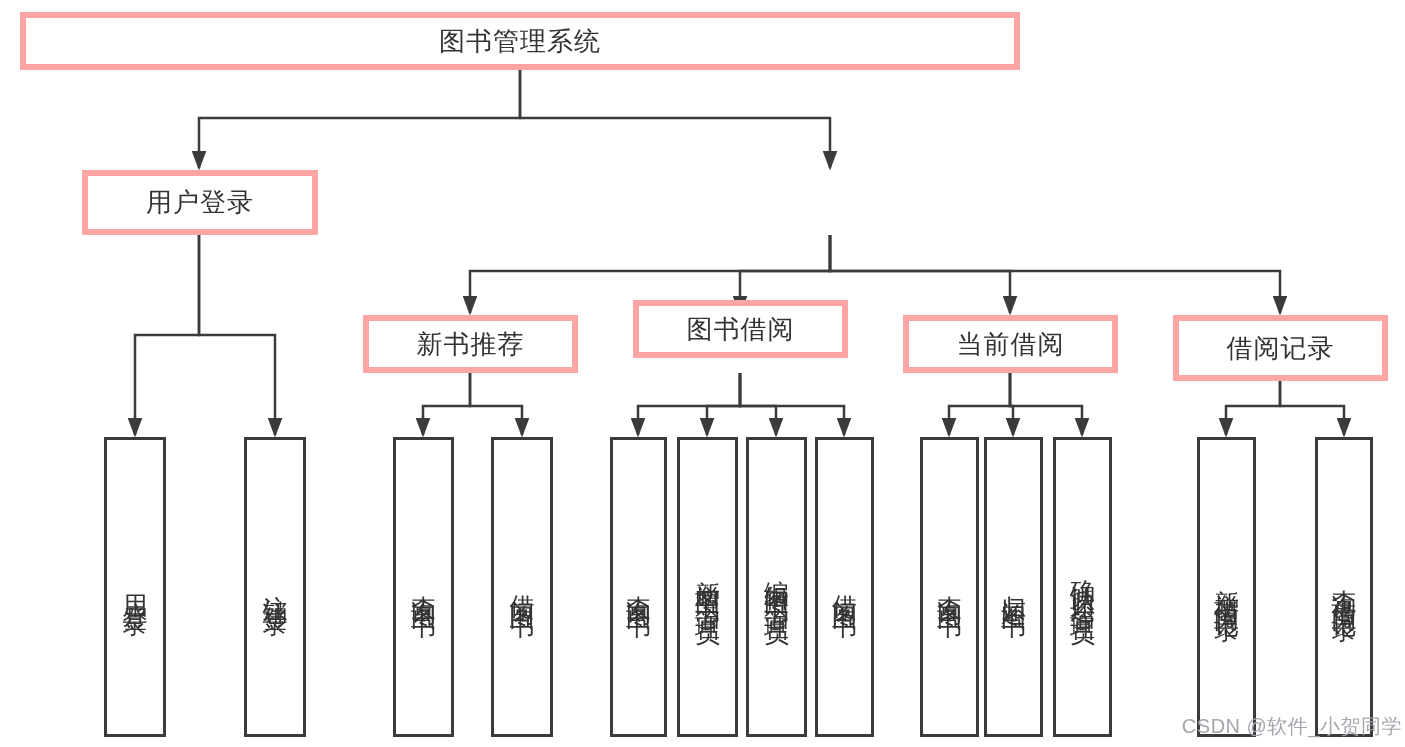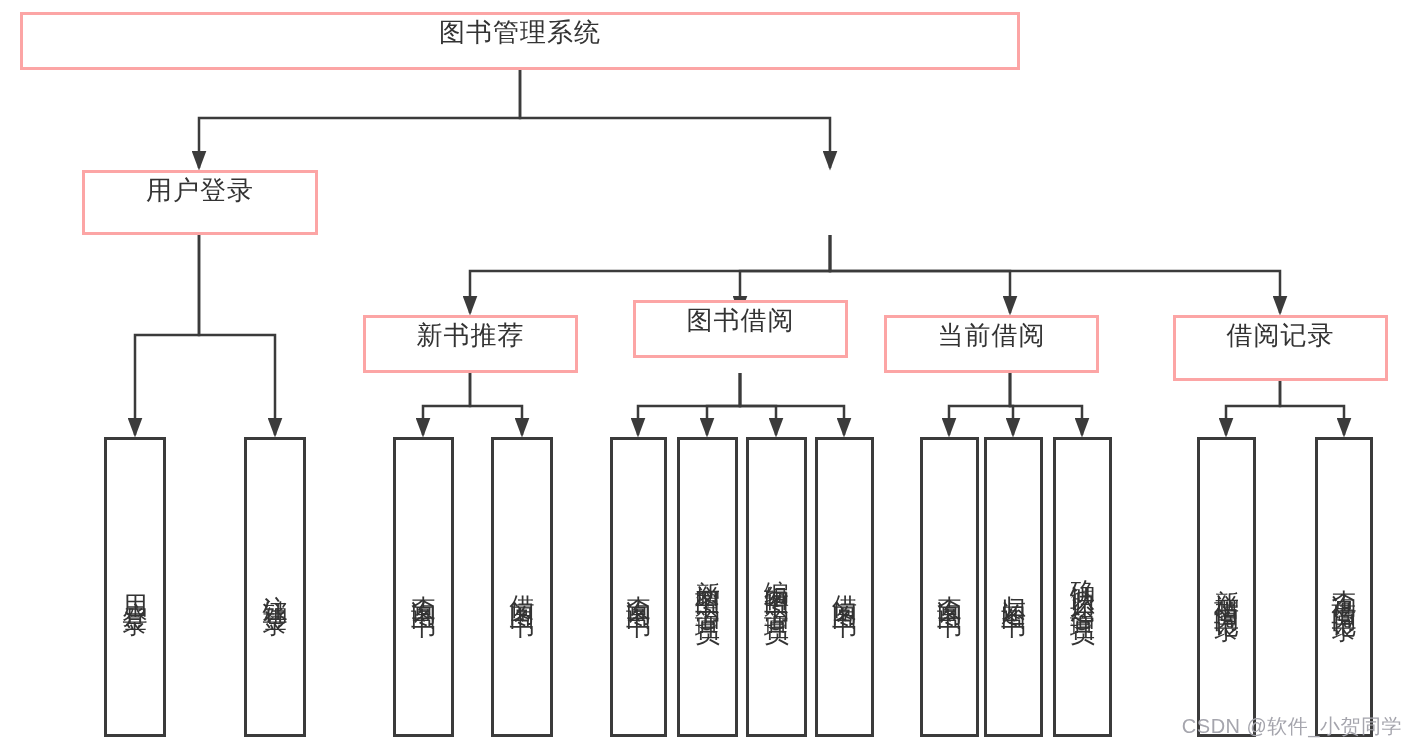--- a/index.html
+++ b/index.html
@@ -9,23 +9,23 @@
     background:#ffffff;
     font-family:"Liberation Sans","DejaVu Sans",sans-serif;
     color:#333333;
     overflow:hidden;
   }
   .edges{position:absolute;left:0;top:0;}
   .edge{fill:none;stroke:#3b3b3b;stroke-width:2.5;stroke-linejoin:miter;}
   .hbox{
     position:absolute;
     box-sizing:border-box;
-    border:3px solid #fca5a5;
+    border:6px solid #fca5a5;
     background:#ffffff;
-    display:flex;justify-content:center;
+    display:flex;align-items:center;justify-content:center;
     font-size:26px;letter-spacing:1px;
   }
   .vbox{
     position:absolute;
     top:437px;height:300px;
     box-sizing:border-box;
     border:3px solid #3b3b3b;
     background:#ffffff;
     display:flex;align-items:center;justify-content:center;
   }
@@ -92,21 +92,21 @@
   <div class="hbox" style="left:82px;top:170px;width:236px;height:65px">
     <span>用户登录</span>
   </div>
 
   <div class="hbox" style="left:363px;top:315px;width:215px;height:58px">
     <span>新书推荐</span>
   </div>
   <div class="hbox" style="left:633px;top:300px;width:215px;height:58px">
     <span>图书借阅</span>
   </div>
-  <div class="hbox" style="left:884px;top:315px;width:215px;height:58px">
+  <div class="hbox" style="left:903px;top:315px;width:215px;height:58px">
     <span>当前借阅</span>
   </div>
   <div class="hbox" style="left:1173px;top:315px;width:215px;height:66px">
     <span>借阅记录</span>
   </div>
 
   <div class="vbox" style="left:104px;width:62px">
     <span class="vtext">用户登录</span>
   </div>
   <div class="vbox" style="left:244px;width:62px">

